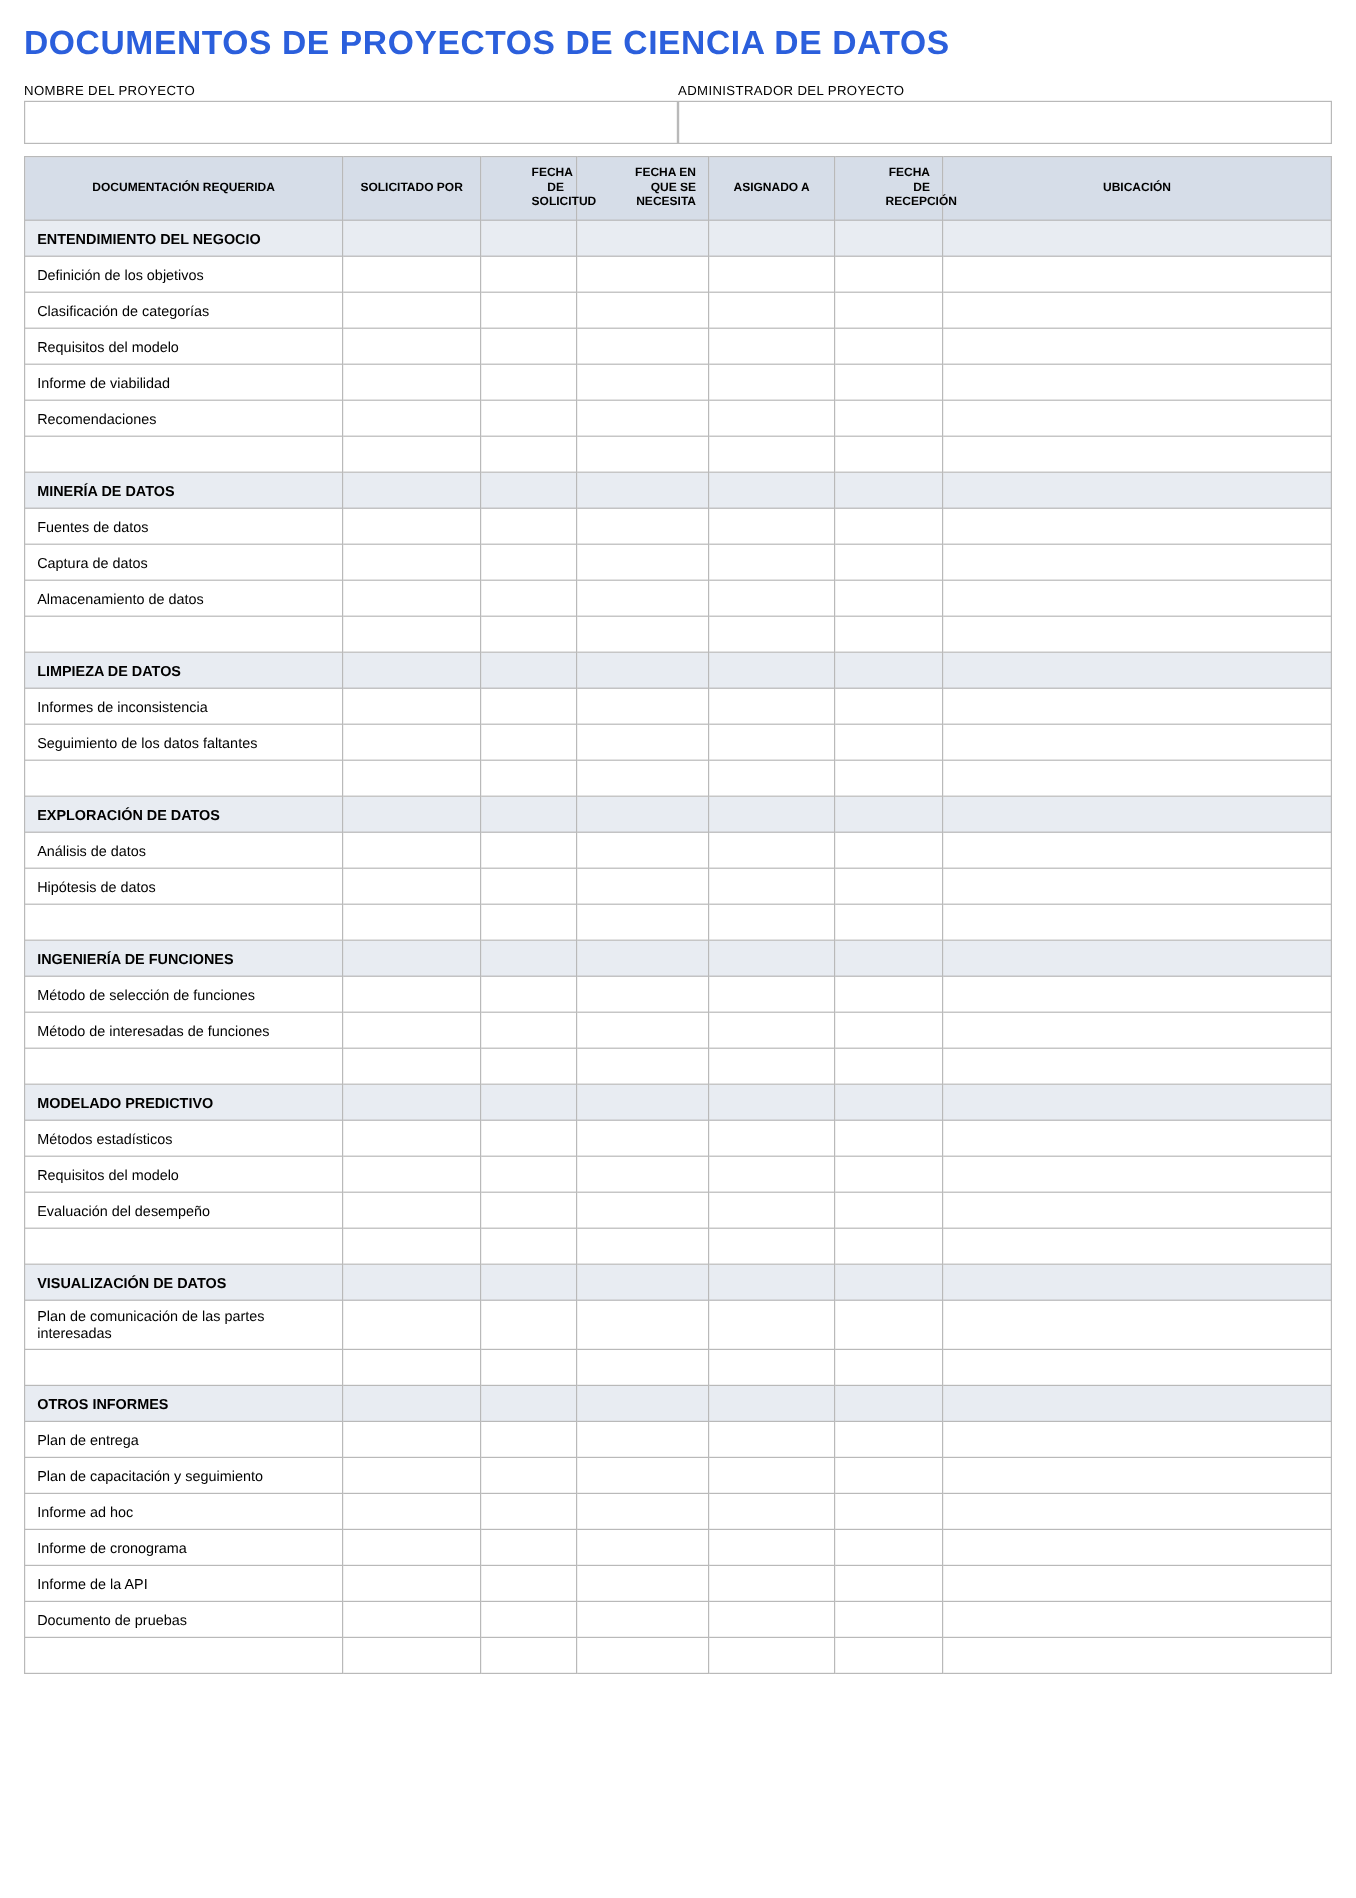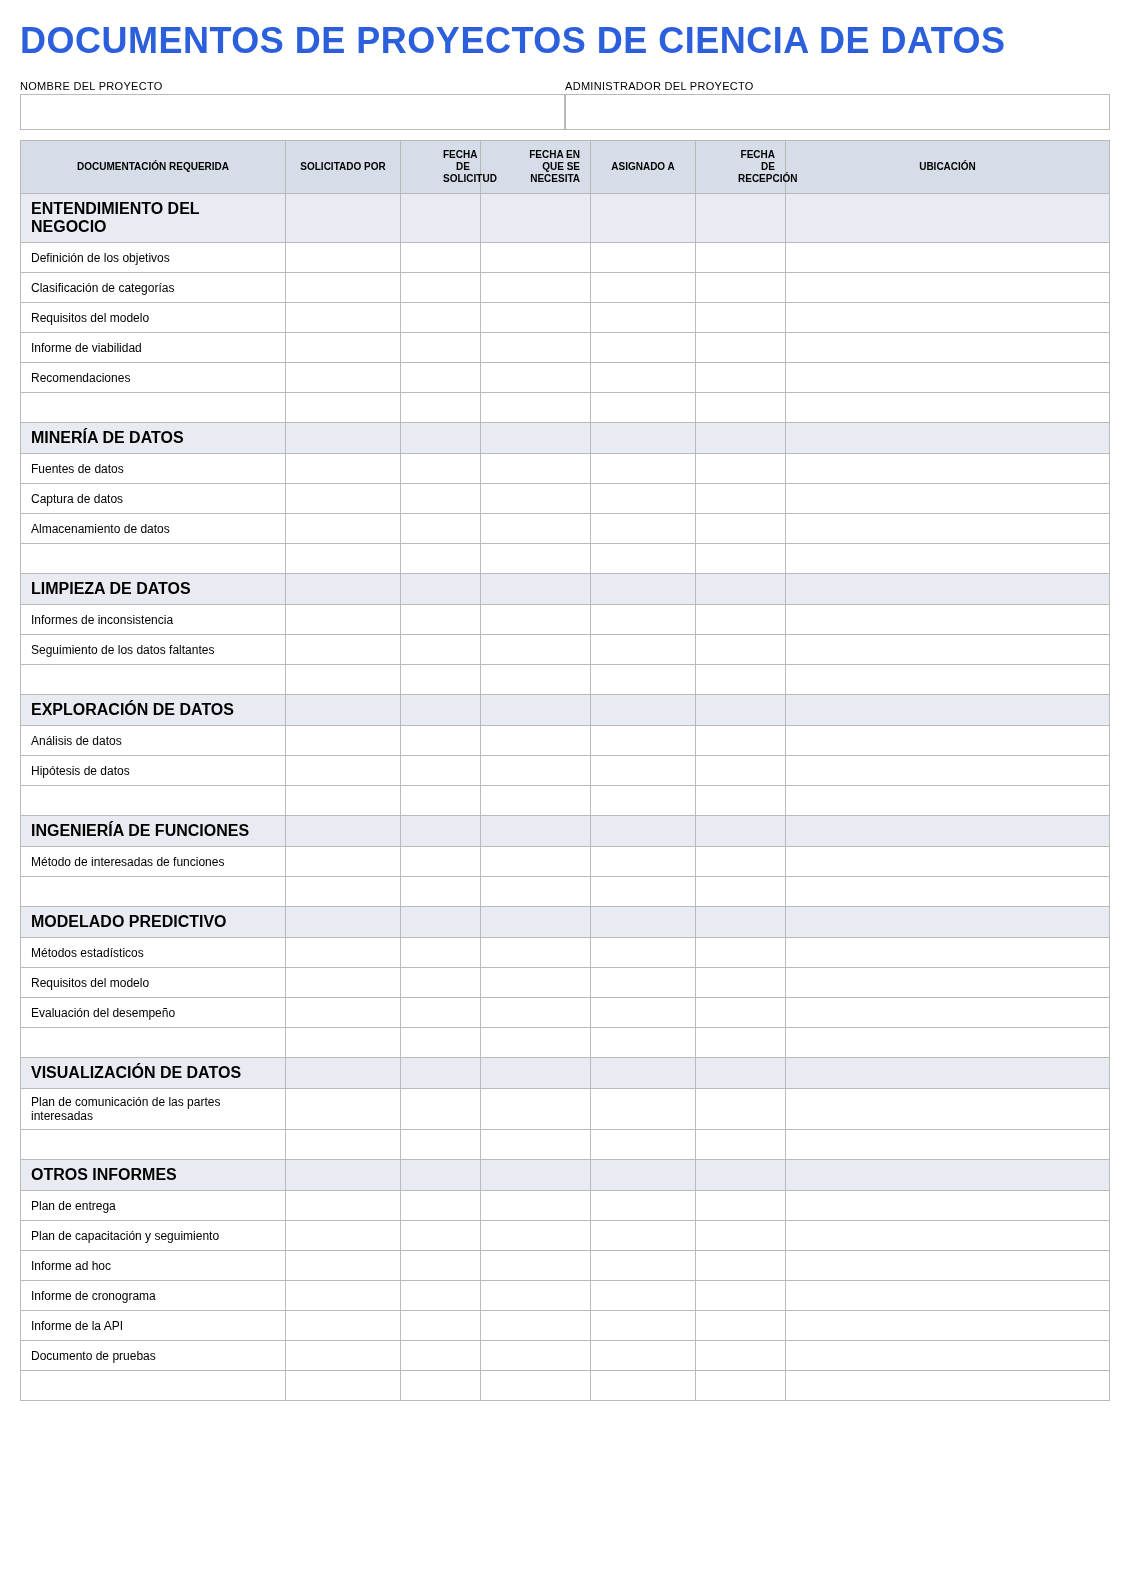--- a/index.html
+++ b/index.html
@@ -1,26 +1,26 @@
 <!DOCTYPE html>
 <html><head>
   <meta charset="utf-8">
   <style>
     * { box-sizing: border-box; margin: 0; padding: 0; }
     body { font-family: "Century Gothic", "Futura", Arial, sans-serif; background: #fff; padding: 20px; width: 1130px; }
-    .title { color: #2b5fdc; font-size: 36px; font-weight: bold; letter-spacing: 0.5px; margin-bottom: 18px; }
+    .title { color: #2b5fdc; font-size: 28px; font-weight: bold; letter-spacing: 0.5px; margin-bottom: 18px; }
     .meta-row { display: flex; margin-bottom: 10px; }
     .meta-col { flex: 1; }
     .meta-label { font-size: 11px; color: #000; margin-bottom: 2px; letter-spacing: 0.3px; }
     .meta-input { width: 100%; height: 36px; border: 1px solid #b9b9b9; background: #fff; padding: 4px 8px; font-family: inherit; font-size: 13px; }
     table { width: 100%; border-collapse: collapse; margin-top: 8px; table-layout: fixed; }
     th, td { border: 1px solid #b9b9b9; padding: 6px 10px; font-size: 12px; text-align: left; vertical-align: middle; height: 30px; }
     th { background: #d6dde8; font-weight: bold; font-size: 10px; text-align: center; padding: 8px 10px; line-height: 1.2; }
     th.center { text-align: right; padding-left: 42px; }
-    .section-row td { background: #e8ecf2; font-weight: bold; font-size: 16px; margin-left: 31px; }
+    .section-row td { background: #e8ecf2; font-weight: bold; font-size: 12px; margin-left: 31px; }
     .col-doc { width: 265px; }
     .col-req { width: 115px; }
     .col-date1 { width: 80px; }
     .col-date2 { width: 110px; }
     .col-assigned { width: 105px; }
     .col-date3 { width: 90px; }
     .col-loc { width: auto; }
   </style>
 </head>
 <body>
@@ -243,20 +243,29 @@
       <tr class="section-row">
         <td>INGENIERÍA DE FUNCIONES</td>
         <td></td>
         <td></td>
         <td></td>
         <td></td>
         <td></td>
         <td></td>
       </tr>
       <tr>
+        <td>Método de selección de funciones</td>
+        <td></td>
+        <td></td>
+        <td></td>
+        <td></td>
+        <td></td>
+        <td></td>
+      </tr>
+      <tr>
         <td>Método de interesadas de funciones</td>
         <td></td>
         <td></td>
         <td></td>
         <td></td>
         <td></td>
         <td></td>
       </tr>
       <tr>
         <td></td>

